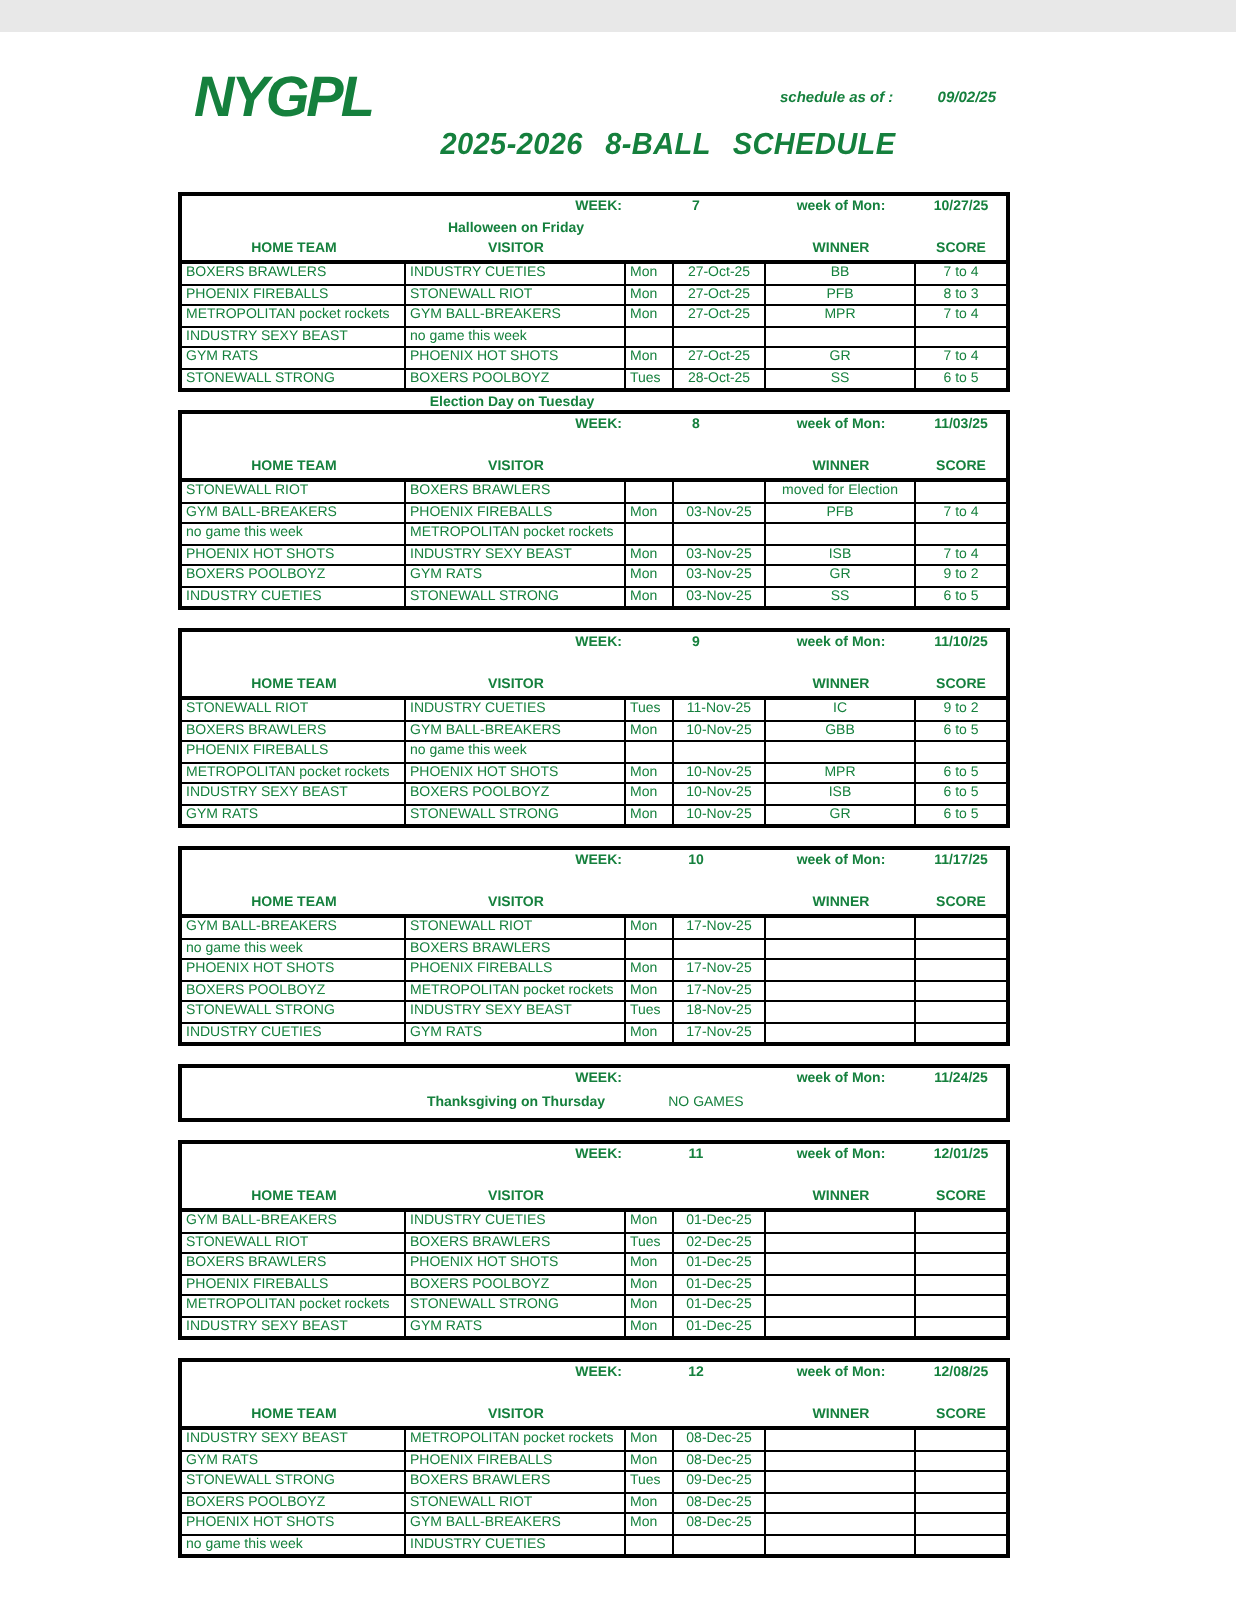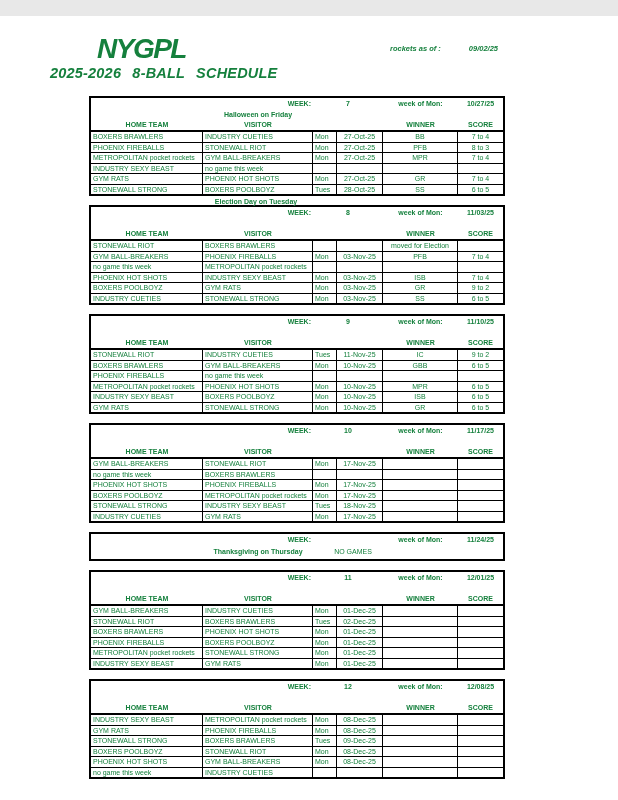--- a/index.html
+++ b/index.html
@@ -14,21 +14,21 @@
     font-size:28px;font-weight:bold;font-style:italic;
     letter-spacing:-1.5px;transform:scaleY(1.02);
   }
   .asof{
     position:absolute;left:390px;top:28px;width:108px;
     display:flex;justify-content:space-between;
     font-size:7.5px;font-weight:bold;font-style:italic;
   }
   .title{
     position:absolute;left:50px;top:49px;width:568px;
-    font-size:14.5px;font-weight:bold;font-style:italic;
+    text-align:center;font-size:14.5px;font-weight:bold;font-style:italic;
     letter-spacing:0.2px;word-spacing:7px;transform:scaleY(1.05);
   }
   
   .content{position:absolute;left:89px;top:80px;width:416px;}
   .tbox{
     border:2px solid #000;width:416px;box-sizing:border-box;background:#fff;
     margin-top:9px;
   }
   .content > .tbox:first-child{margin-top:0;}
   .note-above{margin-top:2px;}
@@ -59,21 +59,21 @@
   .tg-row{display:grid;grid-template-columns:112px 110px 80px 110px;height:12px;align-items:center;padding-bottom:2px;}
   .tg-note{grid-column:2;text-align:center;}
   .tg-msg{grid-column:3;text-align:center;font-weight:normal;}
 </style>
 </head>
 <body>
 
 <div class="page">
   <div class="logo">NYGPL</div>
   <div class="asof">
-    <span>rockets as of :</span>
+    <span>schedule as of :</span>
     <span>09/02/25</span>
   </div>
   <div class="title">2025-2026  8-BALL  SCHEDULE</div>
   <div class="content" id="tables">
       <div class="tbox">
         <div class="hrow1 grid-h fz b">
           <div class=""></div>
           <div class="wk-label">WEEK:</div>
           <div class="wk-num">7</div>
           <div class="wkof-label">week of Mon:</div>

